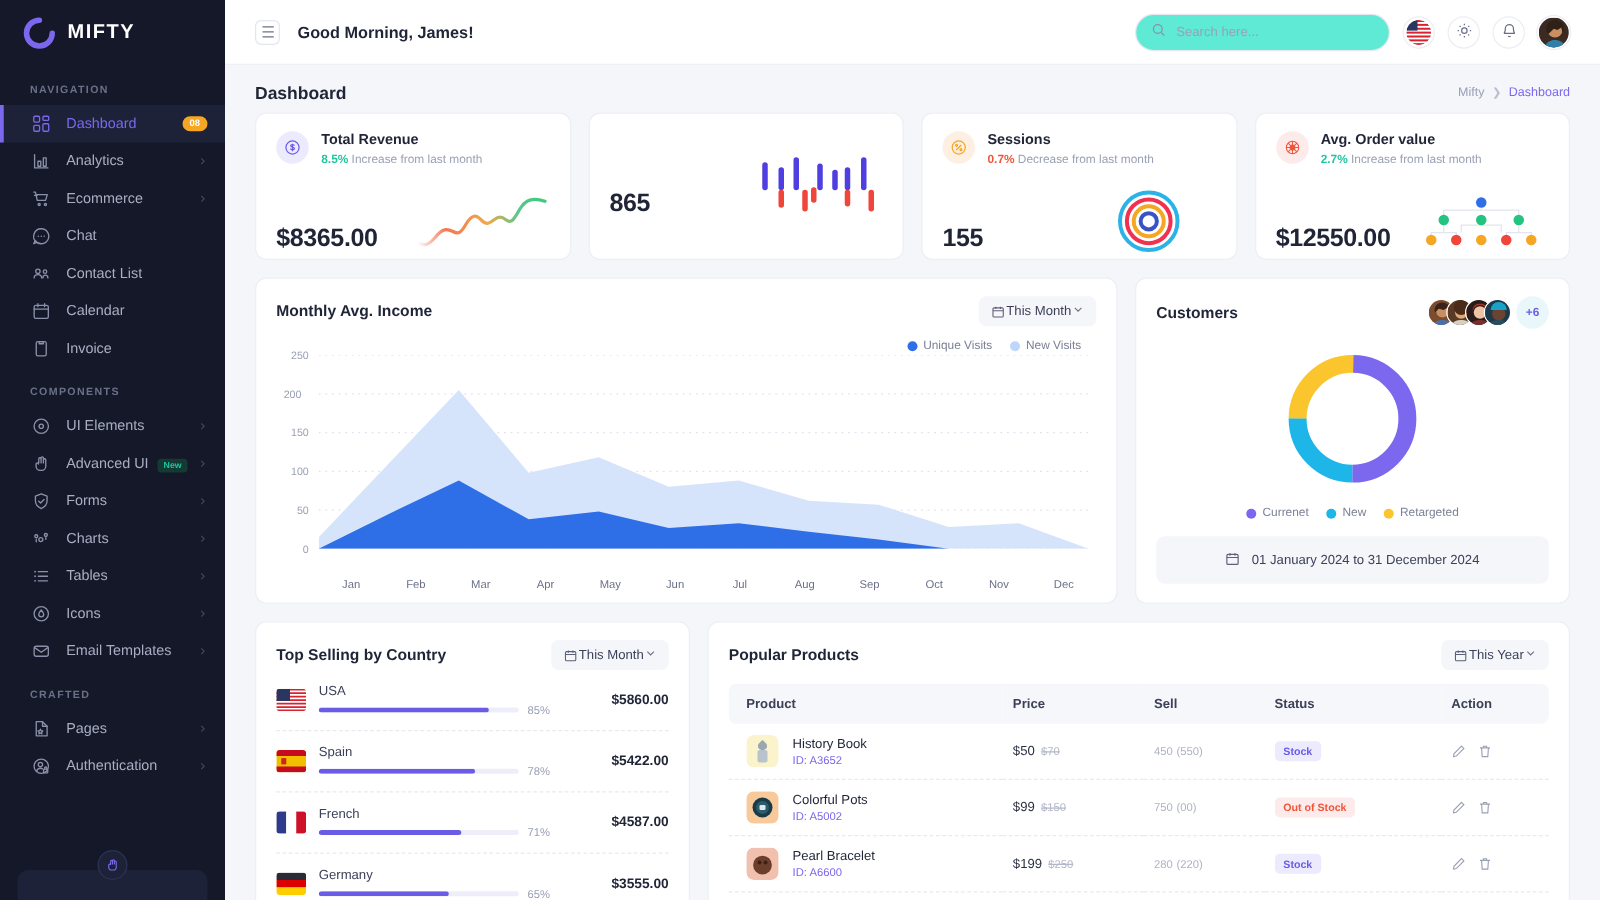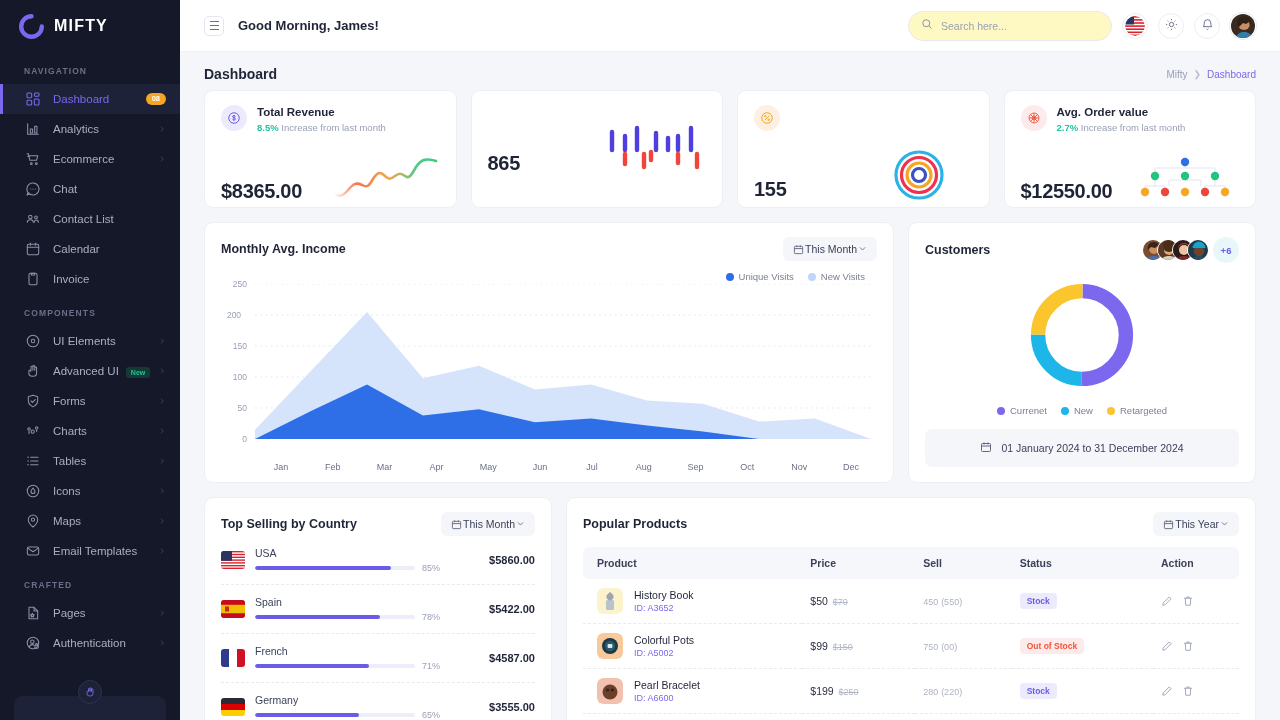--- a/index.html
+++ b/index.html
@@ -60,21 +60,21 @@
     height:52px; background:#fff; display:flex; align-items:center;
     padding:0 24px; gap:14px; border-bottom:1px solid #eef0f5;
   }
   .burger { width:20px; height:20px; border:1px solid #e3e6ef; border-radius:5px;
      display:flex; flex-direction:column; justify-content:center; align-items:center; gap:2.5px; cursor:pointer;}
   .burger span { display:block; width:9px; height:1.3px; background:#6b7088; }
   .greet { font-size:13px; font-weight:bold; color:#1f2437; }
   .topbar-right { margin-left:auto; display:flex; align-items:center; gap:10px; }
   .searchbox {
     width:204px; height:30px; border:1px solid #e7e9f1; border-radius:16px;
-    display:flex; align-items:center; padding:0 12px; gap:8px; background:#fef9c3;
+    display:flex; align-items:center; padding:0 12px; gap:8px; background:#5eead4;
   }
   .searchbox input {
     border:none; outline:none; font-size:10.5px; color:#555a71; width:100%;
     font-family:"Liberation Sans", sans-serif; background:transparent;
   }
   .searchbox input::placeholder { color:#9aa0b5; }
   .icon-btn {
     width:26px; height:26px; border:1px solid #eceef4; border-radius:50%;
     display:flex; align-items:center; justify-content:center; background:#fff; cursor:pointer;
     color:#6b7088; position:relative;
@@ -356,34 +356,20 @@
           </span>
         </div>
         <div class="nav-item">
           <span class="ni-icon">
             <svg width="16" height="16" viewBox="0 0 24 24">
               <circle cx="12" cy="12" r="8.6" stroke="currentColor" fill="none" stroke-width="1.6" stroke-linecap="round" stroke-linejoin="round"></circle>
               <path d="M12 7.5c2 2.4 3 3.8 3 5.2a3 3 0 0 1-6 0c0-1.4 1-2.8 3-5.2z" stroke="currentColor" fill="none" stroke-width="1.6" stroke-linecap="round" stroke-linejoin="round"></path>
             </svg>
           </span>
           <span class="ni-label">Icons</span>
-          <span style="color: rgb(107, 112, 136); display: flex;">
-            <svg class="chev" viewBox="0 0 24 24" fill="none" stroke="currentColor" stroke-width="2.6">
-              <path d="M9 5l7 7-7 7"></path>
-            </svg>
-          </span>
-        </div>
-        <div class="nav-item">
-          <span class="ni-icon">
-            <svg width="16" height="16" viewBox="0 0 24 24">
-              <path d="M12 21s7-5.6 7-11a7 7 0 1 0-14 0c0 5.4 7 11 7 11z" stroke="currentColor" fill="none" stroke-width="1.6" stroke-linecap="round" stroke-linejoin="round"></path>
-              <circle cx="12" cy="10" r="2.4" stroke="currentColor" fill="none" stroke-width="1.6" stroke-linecap="round" stroke-linejoin="round"></circle>
-            </svg>
-          </span>
-          <span class="ni-label">Maps</span>
           <span style="color: rgb(107, 112, 136); display: flex;">
             <svg class="chev" viewBox="0 0 24 24" fill="none" stroke="currentColor" stroke-width="2.6">
               <path d="M9 5l7 7-7 7"></path>
             </svg>
           </span>
         </div>
         <div class="nav-item">
           <span class="ni-icon">
             <svg width="16" height="16" viewBox="0 0 24 24">
               <rect x="3.5" y="6" width="17" height="12" rx="2.5" stroke="currentColor" fill="none" stroke-width="1.6" stroke-linecap="round" stroke-linejoin="round"></rect>
@@ -589,20 +575,27 @@
 
         <div class="card stat">
           <div class="stat-head">
             <div class="stat-ico" style="background:#fdf0e3">
               <svg width="14" height="14" viewBox="0 0 24 24" fill="none" stroke="#f5a623" stroke-width="1.7">
                 <circle cx="12" cy="12" r="9"></circle>
                   <path d="M8.5 15.5l7-7"></path>
                   <circle cx="9" cy="9" r="1.3"></circle>
                   <circle cx="15" cy="15" r="1.3"></circle>
               </svg>
+            </div>
+            <div>
+              <div class="stat-name">Sessions</div>
+              <div class="stat-sub">
+                <b style="color:#f0563a">0.7%</b>
+                <span>Decrease from last month</span>
+              </div>
             </div>
           </div>
           <div class="stat-body">
             <div class="stat-val">155</div>
             <div class="stat-viz" style="justify-content:center">
               <svg width="52" height="52" viewBox="0 0 52 52">
                 <circle cx="26" cy="26" r="23" fill="none" stroke="#2bb3e8" stroke-width="3.2"></circle>
                 <circle cx="26" cy="26" r="17.5" fill="none" stroke="#f0314f" stroke-width="3.2"></circle>
                 <circle cx="26" cy="26" r="12" fill="none" stroke="#f5a623" stroke-width="3.2"></circle>
                 <circle cx="26" cy="26" r="6.5" fill="none" stroke="#3a53c4" stroke-width="3.2"></circle>

